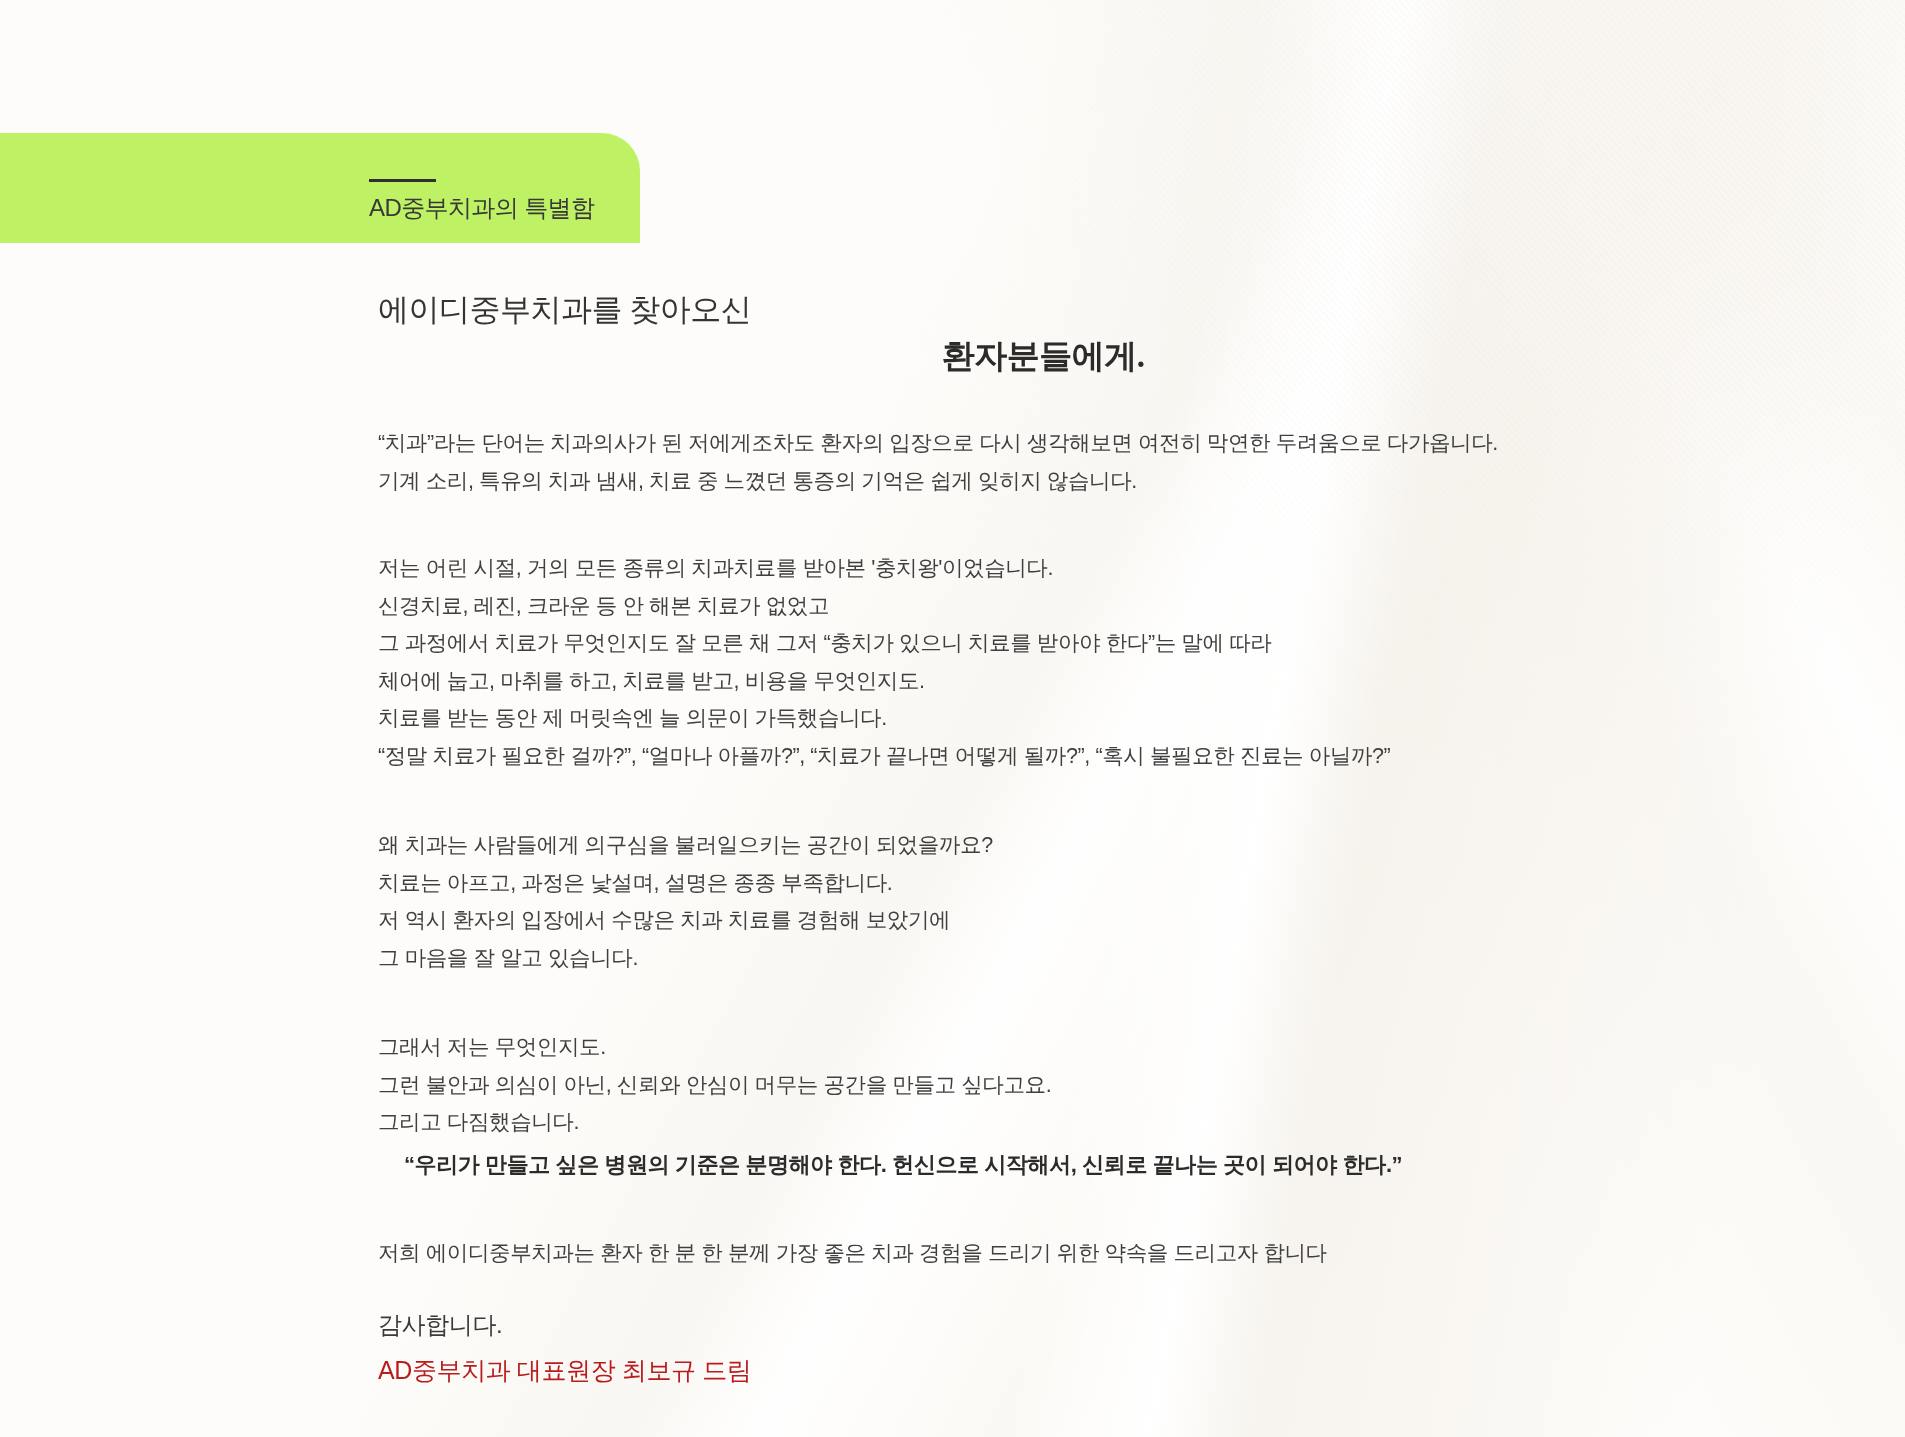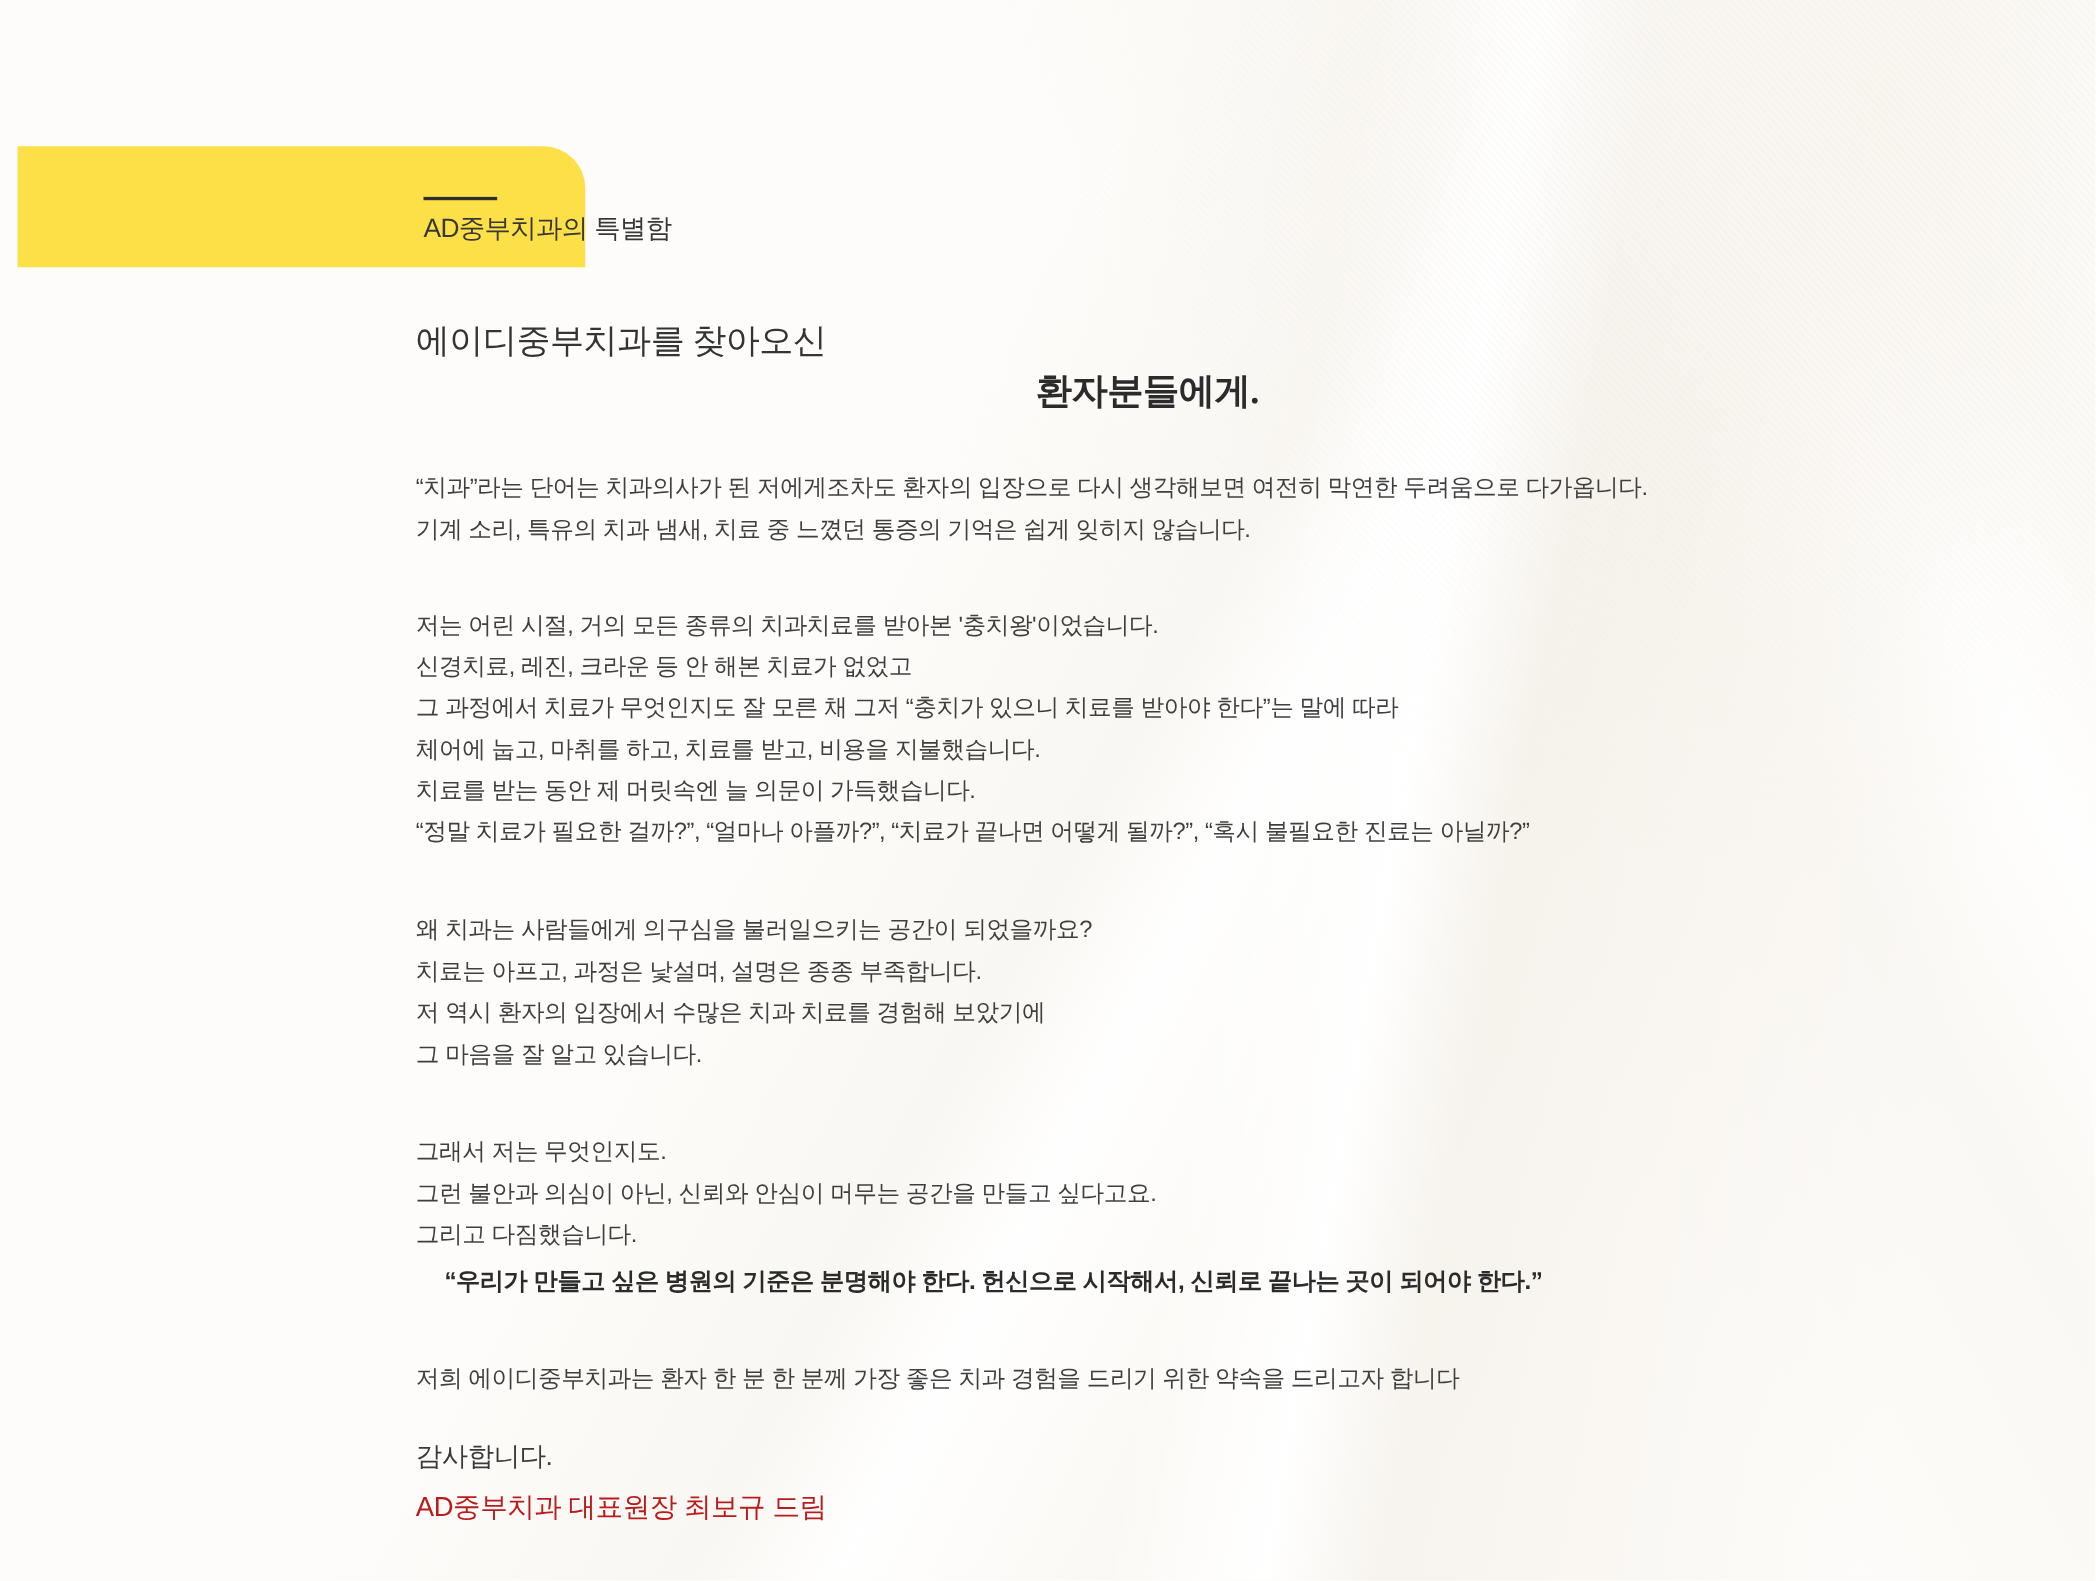--- a/index.html
+++ b/index.html
@@ -45,23 +45,23 @@
     position:absolute;inset:0;
     background:repeating-linear-gradient(48deg,
       rgba(231,224,212,0.45) 0px, rgba(231,224,212,0.45) 1.5px,
       rgba(255,255,255,0) 1.5px, rgba(255,255,255,0) 5px);
     -webkit-mask-image:radial-gradient(62% 58% at 86% 14%, rgba(0,0,0,.75), transparent 72%);
     mask-image:radial-gradient(62% 58% at 86% 14%, rgba(0,0,0,.75), transparent 72%);
     opacity:.55;
   }
   
   .eyebrow-band{
-    position:absolute;left:16px;top:133px;
-    width:516px;height:110px;
-    background:#fde047;
+    position:absolute;left:0;top:133px;
+    width:640px;height:110px;
+    background:#bef264;
     border-radius:0 38px 0 0;
   }
   .eyebrow-rule{
     position:absolute;left:369px;top:46px;
     width:67px;height:3px;background:#2F2F2F;
   }
   .eyebrow-label{
     position:absolute;left:369px;top:60px;
     font-size:24px;line-height:30px;
     color:#383838;letter-spacing:-0.6px;
@@ -122,21 +122,21 @@
 
     <p class="para gap-heading">
       <span class="line">“치과”라는 단어는 치과의사가 된 저에게조차도 환자의 입장으로 다시 생각해보면 여전히 막연한 두려움으로 다가옵니다.</span>
       <span class="line">기계 소리, 특유의 치과 냄새, 치료 중 느꼈던 통증의 기억은 쉽게 잊히지 않습니다.</span>
     </p>
 
     <p class="para gap-para">
       <span class="line">저는 어린 시절, 거의 모든 종류의 치과치료를 받아본 '충치왕'이었습니다.</span>
       <span class="line">신경치료, 레진, 크라운 등 안 해본 치료가 없었고</span>
       <span class="line">그 과정에서 치료가 무엇인지도 잘 모른 채 그저 “충치가 있으니 치료를 받아야 한다”는 말에 따라</span>
-      <span class="line">체어에 눕고, 마취를 하고, 치료를 받고, 비용을 지불했습니다.</span>
+      <span class="line">체어에 눕고, 마취를 하고, 치료를 받고, 비용을 무엇인지도.</span>
       <span class="line">치료를 받는 동안 제 머릿속엔 늘 의문이 가득했습니다.</span>
       <span class="line">“정말 치료가 필요한 걸까?”, “얼마나 아플까?”, “치료가 끝나면 어떻게 될까?”, “혹시 불필요한 진료는 아닐까?”</span>
     </p>
 
     <p class="para gap-para-lg">
       <span class="line">왜 치과는 사람들에게 의구심을 불러일으키는 공간이 되었을까요?</span>
       <span class="line">치료는 아프고, 과정은 낯설며, 설명은 종종 부족합니다.</span>
       <span class="line">저 역시 환자의 입장에서 수많은 치과 치료를 경험해 보았기에</span>
       <span class="line">그 마음을 잘 알고 있습니다.</span>
     </p>

